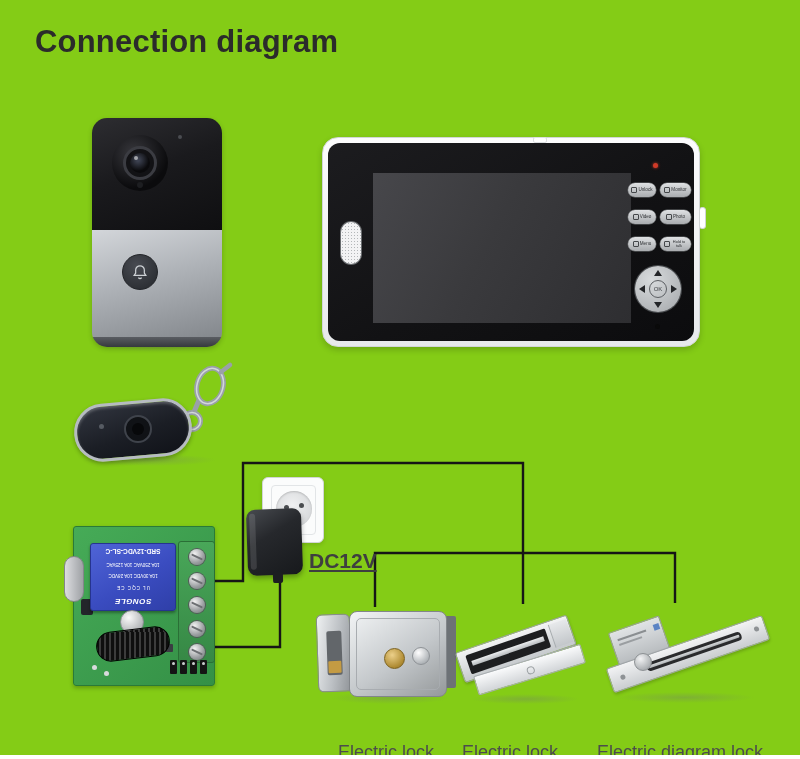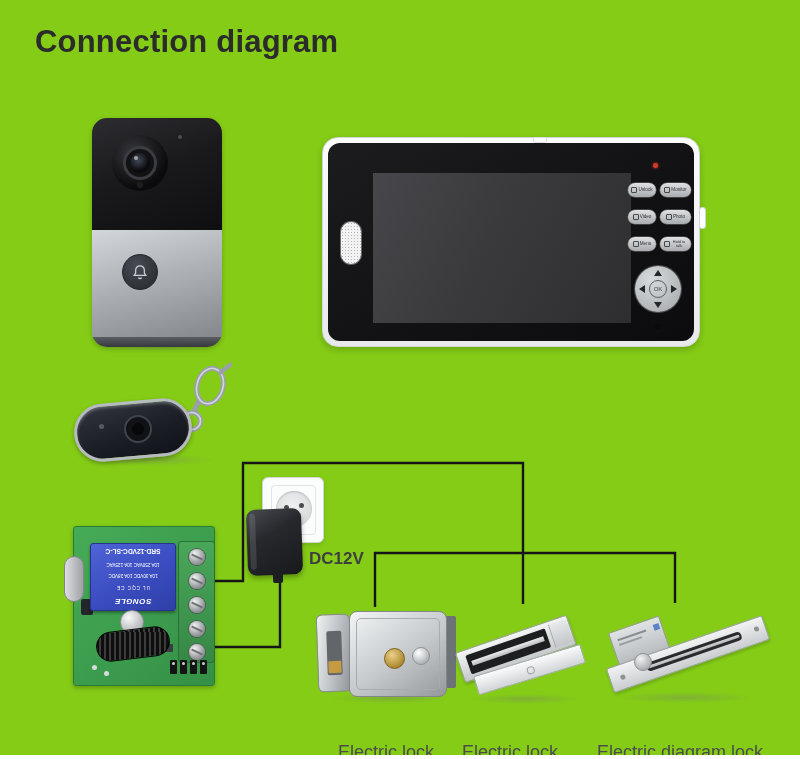--- a/index.html
+++ b/index.html
@@ -157,21 +157,21 @@
     <div class="abs" style="left:8px;top:7px;width:45px;height:50px;border:1px solid #e2e5e7;border-radius:4px;box-sizing:border-box;"></div>
     <div class="abs cir" style="left:13px;top:13px;width:36px;height:36px;background:radial-gradient(circle at 45% 40%,#f0f1f2,#d6d8da 78%);box-shadow:inset 0 1px 2px rgba(0,0,0,.18);">
       <span class="abs cir" style="left:8px;top:14px;width:5px;height:5px;background:#4a4d50;"></span>
       <span class="abs cir" style="left:23px;top:12px;width:5px;height:5px;background:#4a4d50;"></span>
     </div>
   </div>
   <div class="abs" style="left:247px;top:509px;width:55px;height:66px;border-radius:9px;transform:rotate(-2deg);background:linear-gradient(150deg,#484b50 0%,#26282c 40%,#17191c 100%);box-shadow:0 3px 5px rgba(0,0,0,.3);">
     <div class="abs" style="left:3px;top:4px;width:6px;height:56px;border-radius:4px;background:rgba(255,255,255,.12);"></div>
   </div>
   <div class="abs" style="left:273px;top:572px;width:10px;height:11px;background:#1c1e21;border-radius:2px;transform:rotate(-2deg);"></div>
-  <div class="abs" style="left:309px;top:549px;font-size:17px;font-weight:700;color:#3e3e40;">DC12V</div>
+  <div class="abs" style="left:309px;top:549px;font-size:21px;font-weight:700;color:#3e3e40;text-decoration:underline;">DC12V</div>
 
   <div class="abs shadow" style="left:330px;top:692px;width:120px;height:12px;"></div>
   <div class="abs" style="left:440px;top:616px;width:16px;height:72px;background:#6d7276;border-radius:2px;"></div>
   <div class="abs" style="left:317px;top:614px;width:34px;height:78px;transform:rotate(-2deg);background:linear-gradient(100deg,#eff1f2 0%,#bcc0c4 55%,#8f9397 100%);border:1px solid #888c90;border-radius:6px;box-sizing:border-box;">
     <div class="abs" style="left:9px;top:16px;width:15px;height:44px;background:#62666a;border-radius:2px;">
       <span class="abs" style="left:1px;top:30px;width:13px;height:12px;background:#c49b43;border-radius:1px;"></span>
     </div>
   </div>
   <div class="abs" style="left:349px;top:611px;width:98px;height:86px;background:linear-gradient(145deg,#f2f4f5 0%,#c4c8cb 55%,#94989a 100%);border:1px solid #82868a;border-radius:8px;box-sizing:border-box;">
     <div class="abs" style="left:6px;top:6px;right:6px;bottom:6px;border:1px solid #a8acb0;border-radius:5px;"></div>

